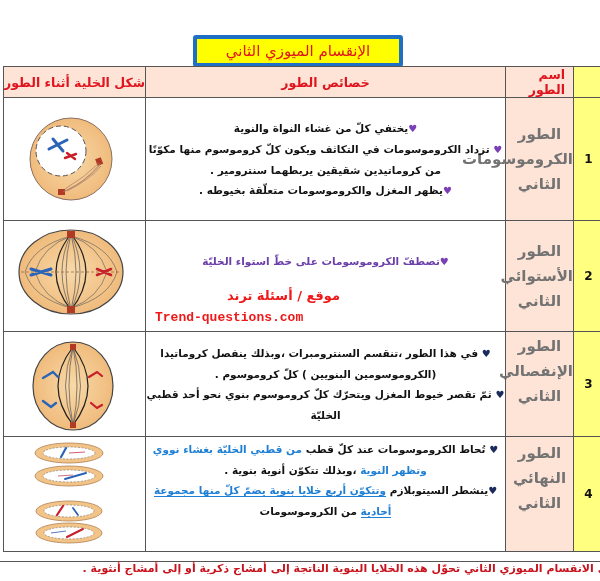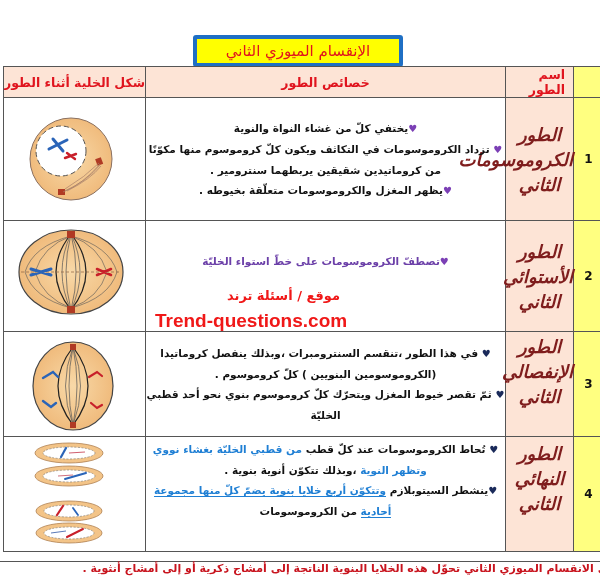--- a/index.html
+++ b/index.html
@@ -14,32 +14,32 @@
     position: absolute; left: 3px; top: 66px; width: 600px;
     border-collapse: collapse; direction: rtl; table-layout: fixed;
   }
   table.stages td, table.stages th {
     border: 1.5px solid #555; padding: 0; vertical-align: middle;
   }
   th { background: #fde4d6; color: #e0141e; font-size: 12.5px; font-weight: bold; height: 22px; }
   th.num-h, td.num { background: #ffff80; }
   th.name-h { text-align: right; padding-right: 8px !important; }
   td.num { text-align: center; font-weight: bold; font-size: 12px; color: #111; }
-  td.name { background: #fde4d6; text-align: center; color: #7f1d1d; font-weight: bold; font-size: 18px; line-height: 25px; font-style: italic; }
+  td.name { background: #fde4d6; text-align: center; color: #737373; font-weight: bold; font-size: 15px; line-height: 25px; }
   td.desc { background: #ffffff; font-size: 10.5px; font-weight: bold; color: #111; line-height: 20px; padding: 0 8px; text-align: center; }
   td.shape { background: #ffffff; position: relative; }
   .heart { color: #7b3fb5; font-size: 10px; }
   .heart.navy { color: #1a2a5a; }
   .purple { color: #6b3fa8; }
   .navy { color: #1a2a5a; }
   .blue { color: #1f7fd4; }
   .blue-u { color: #1f7fd4; border-bottom: 1px solid #1f7fd4; }
   .watermark { position: absolute; left: 155px; top: 288px; direction: rtl; text-align: center; color: #f01818; font-weight: bold; }
   .wm-ar { font-size: 13px; position: absolute; left: 85px; top: 0; width: 100px; white-space: nowrap; }
-  .wm-en { font-family: Liberation Sans, sans-serif; font-size: 19px; position: absolute; left: 0; top: 22px; white-space: nowrap; direction: ltr; }
+  .wm-en { font-family: Liberation Mono, monospace; font-size: 13px; position: absolute; left: 0; top: 22px; white-space: nowrap; direction: ltr; }
   .footer { position: absolute; left: 0; top: 561px; width: 600px; height: 20px; direction: rtl; text-align: center;
     color: #c8141e; font-weight: bold; font-size: 11px; border-top: 1.5px solid #555; }
   .footer span { position: relative; left: 50px; }
   svg { display: block; }
 </style>
 </head>
 <body>
 
 <div class="title-box">الإنقسام الميوزي الثاني</div>
 

